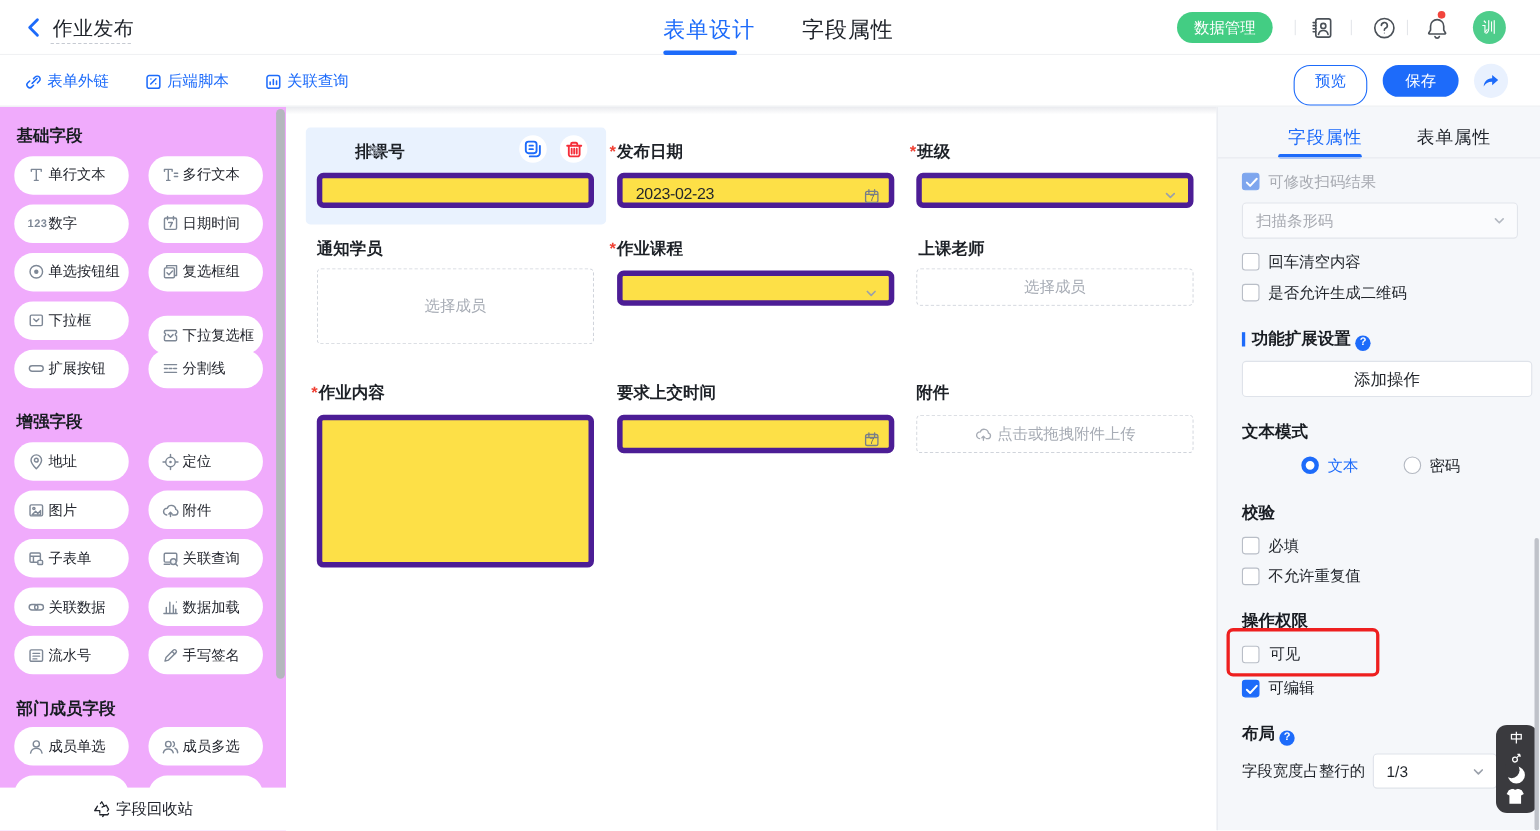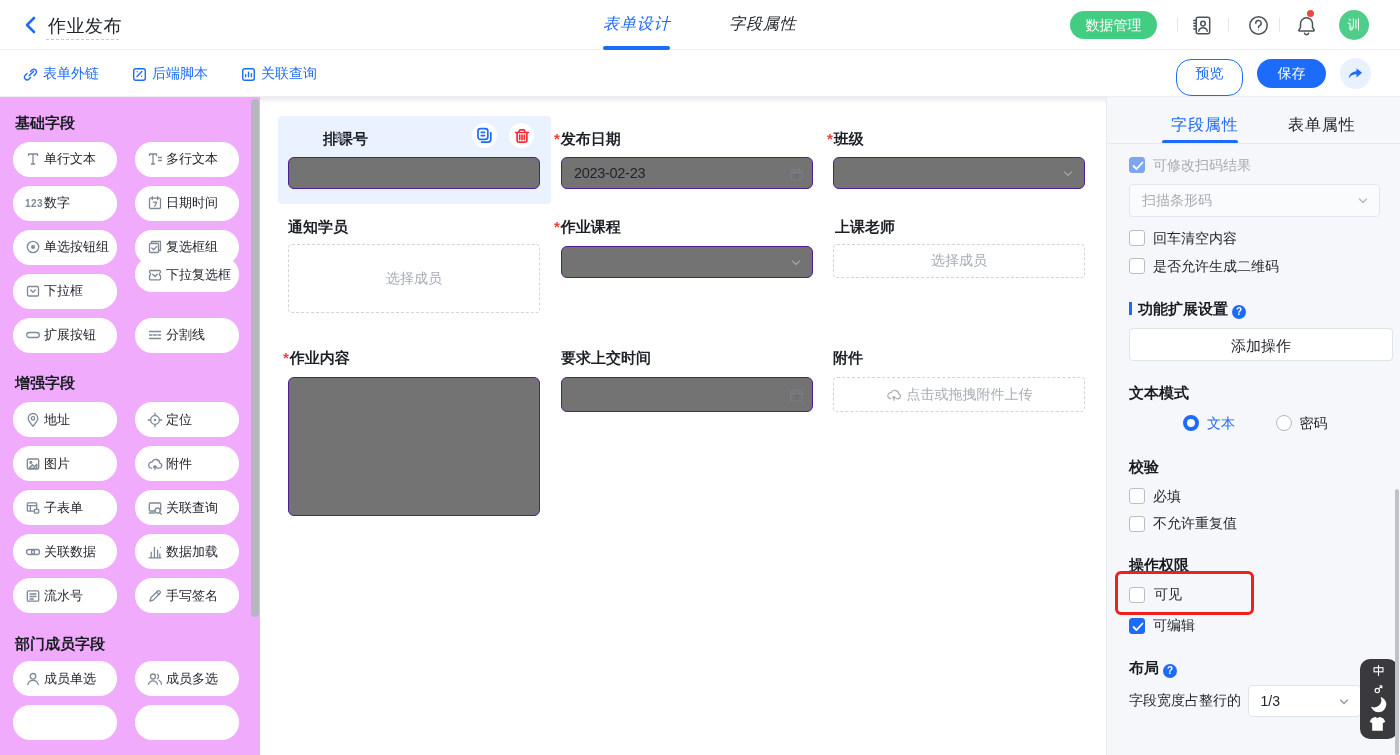--- a/index.html
+++ b/index.html
@@ -4,21 +4,21 @@
 <title>作业发布</title>
 <style>
 *{margin:0;padding:0;box-sizing:border-box;}
 html,body{width:1400px;height:755px;overflow:hidden;}
 body{font-family:"Liberation Sans",sans-serif;color:#1f2329;font-size:14px;position:relative;background:#fff;}
 
 #topbar{position:absolute;left:0;top:0;width:1400px;height:50px;background:#fff;border-bottom:1px solid #f0f1f3;z-index:30;}
 #back{position:absolute;left:21px;top:15px;width:20px;height:20px;}
 #title{position:absolute;left:48px;top:14px;font-size:18px;color:#20242b;letter-spacing:.5px;}
 #title-dash{position:absolute;left:46px;top:39px;width:73px;border-bottom:1px dashed #c6cad2;}
-.toptab{position:absolute;top:14px;font-size:16px;color:#20242b;letter-spacing:0.9px;font-style:italic;}
+.toptab{position:absolute;top:14px;font-size:20px;color:#20242b;letter-spacing:0.9px;}
 #tab1{left:603px;color:#1d6bfa;}
 
 #tab-underline{position:absolute;left:603px;top:46px;width:67px;height:4px;background:#1d6bfa;border-radius:2px;}
 #btn-data{position:absolute;left:1070px;top:11px;width:87px;height:28px;background:#43cd83;border-radius:14px;color:#fff;font-size:14px;text-align:center;line-height:28px;}
 .topdiv{position:absolute;top:18px;width:1px;height:14px;background:#e4e6ea;}
 .topicon{position:absolute;top:15px;width:21px;height:21px;}
 #avatar{position:absolute;left:1339px;top:10px;width:30px;height:30px;border-radius:50%;background:#4ecd8b;color:#fff;font-size:13px;text-align:center;line-height:30px;}
 
 #toolbar{position:absolute;left:0;top:50px;width:1400px;height:47px;background:#fff;border-bottom:1px solid #eceef1;z-index:29;}
 .tlink{position:absolute;top:15px;height:18px;color:#1d6bfa;font-size:14px;display:flex;align-items:center;gap:5px;}
@@ -33,21 +33,21 @@
 .c1{left:13px;}
 .c2{left:135px;}
 #sb-scroll{position:absolute;left:251px;top:2px;width:8px;height:518px;background:#b4b7bd;border-radius:4px;}
 #sb-footer{position:absolute;left:0;top:619px;width:260px;height:39px;background:#fff;display:flex;align-items:center;justify-content:center;gap:6px;font-size:14px;color:#23262e;}
 
 #canvas{position:absolute;left:260px;top:97px;width:846px;height:658px;background:#fff;}
 #canvas-shadow{position:absolute;left:0;top:0;width:846px;height:7px;background:linear-gradient(#e9eaee,#fff);}
 #sel-box{position:absolute;left:18px;top:19px;width:273px;height:88px;background:#e9f2fe;border-radius:4px;}
 .flabel{position:absolute;font-size:15px;font-weight:bold;color:#1d2127;height:18px;line-height:18px;}
 .req:before{content:"*";color:#f04134;margin-right:1px;}
-.finput{position:absolute;background:#737373;border:1px solid #4c1d95;border-radius:6px;}
+.finput{position:absolute;background:#fde047;border:5px solid #4c1d95;border-radius:6px;}
 .fdash{position:absolute;border:1px dashed #d0d4db;border-radius:4px;display:flex;align-items:center;justify-content:center;color:#a7acb5;font-size:14px;gap:5px;}
 .circbtn{position:absolute;width:25px;height:25px;background:#fff;border-radius:50%;display:flex;align-items:center;justify-content:center;}
 .cal-ic{position:absolute;top:9px;width:15px;height:15px;}
 .chev{position:absolute;width:12px;height:12px;}
 
 #panel{position:absolute;left:1106px;top:97px;width:294px;height:658px;background:#f5f7fa;border-left:1px solid #e7e9ee;}
 .ptab{position:absolute;top:18px;font-size:16px;letter-spacing:0.9px;}
 #panel-tabline{position:absolute;left:0;top:46px;width:294px;height:1px;background:#e7e9ee;}
 #panel-underline{position:absolute;left:55px;top:43px;width:76px;height:4px;background:#1d6bfa;border-radius:2px;}
 .cb{position:absolute;width:16px;height:16px;border:1px solid #b9bec7;border-radius:3px;background:#fff;}
@@ -154,21 +154,21 @@
       </svg>单选按钮组</div>
   <div class="fbtn c2" style="top:132.5px;"><svg width="16" height="16" viewBox="0 0 16 16" fill="none" stroke="#7e8896" stroke-width="1.3" stroke-linejoin="round">
         <path d="M4.5 4.5v-2h9v9h-2"></path>
         <rect x="2.5" y="4.5" width="9" height="9" rx="1"></rect>
         <path d="M4.8 9l1.8 1.8 3.2-3.4" stroke-linecap="round"></path>
       </svg>复选框组</div>
   <div class="fbtn c1" style="top:176.5px;"><svg width="16" height="16" viewBox="0 0 16 16" fill="none" stroke="#7e8896" stroke-width="1.3" stroke-linecap="round" stroke-linejoin="round">
         <rect x="2.5" y="3.5" width="11" height="9.5" rx="1.2"></rect>
         <path d="M5.7 7l2.3 2.3L10.3 7"></path>
       </svg>下拉框</div>
-  <div class="fbtn c2" style="top:160px;text-align:center;"><svg width="16" height="16" viewBox="0 0 16 16" fill="none" stroke="#7e8896" stroke-width="1.3" stroke-linecap="round" stroke-linejoin="round">
+  <div class="fbtn c2" style="top:190px;text-align:center;"><svg width="16" height="16" viewBox="0 0 16 16" fill="none" stroke="#7e8896" stroke-width="1.3" stroke-linecap="round" stroke-linejoin="round">
         <path d="M2.5 5.5v-1a1 1 0 0 1 1-1h9a1 1 0 0 1 1 1v1a1.7 1.7 0 0 0 0 3.2v3.1a1 1 0 0 1-1 1h-9a1 1 0 0 1-1-1V8.7a1.7 1.7 0 0 0 0-3.2z"></path>
         <path d="M5.7 7.2l2.3 2.3 2.3-2.3"></path>
       </svg>下拉复选框</div>
   <div class="fbtn c1" style="top:220.5px;"><svg width="16" height="16" viewBox="0 0 16 16" fill="none" stroke="#7e8896" stroke-width="1.3">
         <rect x="1.7" y="5.5" width="12.6" height="5" rx="2.5"></rect>
       </svg>扩展按钮</div>
   <div class="fbtn c2" style="top:220.5px;"><svg width="16" height="16" viewBox="0 0 16 16" fill="none" stroke="#7e8896" stroke-width="1.3" stroke-linecap="round">
         <path d="M2.5 4.5h11M2.5 8h2.6M6.7 8h2.6M10.9 8h2.6M2.5 11.5h11"></path>
       </svg>分割线</div>
 
@@ -225,20 +225,31 @@
       </svg>成员单选</div>
   <div class="fbtn c2" style="top:564px;"><svg width="16" height="16" viewBox="0 0 16 16" fill="none" stroke="#7e8896" stroke-width="1.3" stroke-linecap="round">
         <circle cx="6" cy="5.5" r="2.5"></circle>
         <path d="M1.5 13.3a4.7 4.7 0 0 1 9 0"></path>
         <path d="M10.3 3.3a2.5 2.5 0 0 1 0 4.4"></path>
         <path d="M12 9.2a4.7 4.7 0 0 1 2.5 4.1"></path>
       </svg>成员多选</div>
   <div class="fbtn c1" style="top:608px;"></div>
   <div class="fbtn c2" style="top:608px;"></div>
   <div id="sb-scroll"></div>
+  <div id="sb-footer">
+    <svg width="15" height="15" viewBox="0 0 15 15" fill="none" stroke="#23262e" stroke-width="1.2" stroke-linecap="round" stroke-linejoin="round">
+      <path d="M6.3 2.5 7.5 0.9l2.2 3.8-1.9 1.1"></path>
+      <path d="M12.6 9.3l1.1-1.5-2.2-3.8-1.9 1.1"></path>
+      <path d="M2.2 7.2 1.3 8.9h4.4v2.2"></path>
+      <path d="M3.6 4.9 1.3 8.9"></path>
+      <path d="M9.4 12.7H13l.7-1.2"></path>
+      <path d="M5.7 12.7H9.4l-1.1 1.9"></path>
+    </svg>
+    <span>字段回收站</span>
+  </div>
 </div>
 
 <div id="canvas">
   <div id="canvas-shadow"></div>
   <div id="sel-box"></div>
 
   <div class="flabel" style="left:27px;top:33px;margin-left:36px;">排课号</div>
   <svg style="position:absolute;left:74px;top:33px;" width="15" height="15" viewBox="0 0 15 15" fill="none" stroke="#8a909a" stroke-width="1.1">
     <path d="M1.6 7.5C3 5 5.3 3.6 7.5 3.6S12 5 13.4 7.5C12 10 9.7 11.4 7.5 11.4S3 10 1.6 7.5z"></path>
       <circle cx="7.5" cy="7.5" r="1.9"></circle>

